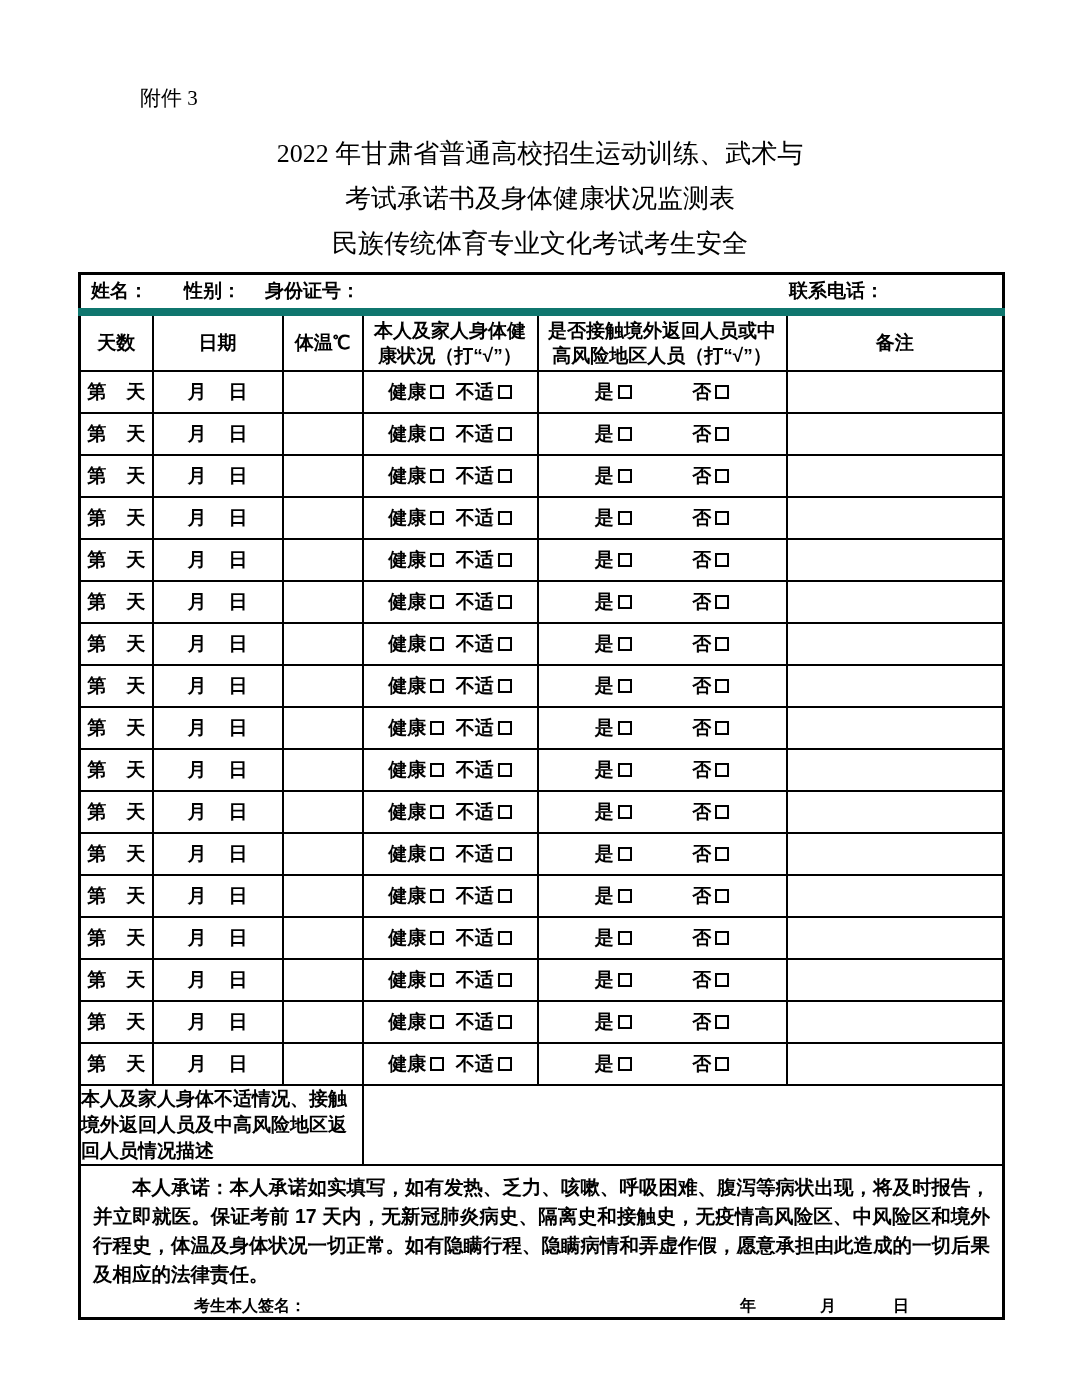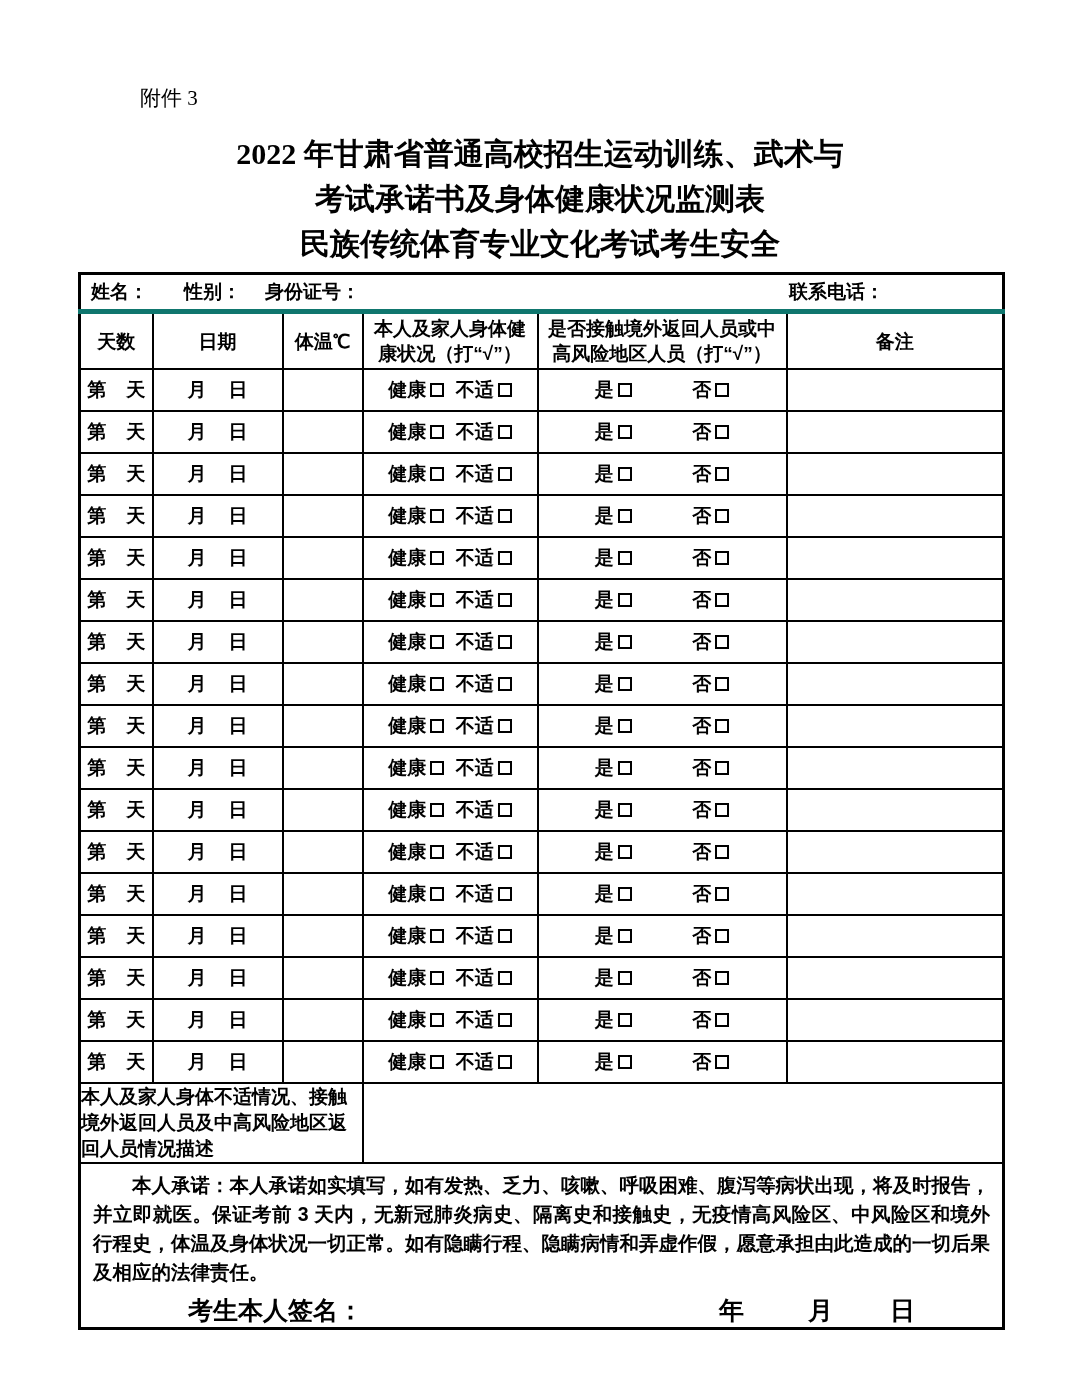--- a/index.html
+++ b/index.html
@@ -14,41 +14,41 @@
 
   .attachment {
     position: absolute; left: 140px; top: 84px;
     font-family: "Liberation Serif", serif;
     font-size: 21px; font-weight: 400;
   }
   .title-block {
     position: absolute; top: 131px; left: 0; width: 1080px;
     text-align: center;
     font-family: "Liberation Serif", serif;
-    font-size: 30px; font-weight: 700;
+    font-size: 26px; font-weight: 400;
     line-height: 45px;
   }
 
   table.form {
     position: absolute; left: 78px; top: 272px;
     width: 924px;
     border-collapse: collapse;
     table-layout: fixed;
     border: 3px solid #000;
   }
   table.form td, table.form th {
     border: 2px solid #000;
     padding: 0;
     vertical-align: middle;
     font-size: 19px;
     font-weight: 700;
   }
 
   
-  tr.info-row td { height: 38px; border-bottom: 5px solid #0f766e; }
+  tr.info-row td { height: 38px; border-bottom: 8px solid #0f766e; }
   .info-flex { display: flex; align-items: center; padding: 0 10px; }
   .info-flex .lbl-name   { margin-right: 36px; }
   .info-flex .lbl-gender { margin-right: 24px; }
   .info-flex .lbl-id     { flex: 1; }
   .info-flex .lbl-phone  { margin-right: 108px; }
 
   
   tr.head-row th { height: 54px; text-align: center; line-height: 25px; padding: 2px 6px; }
 
   
@@ -81,22 +81,22 @@
   .pledge-text {
     padding: 7px 12px 0 12px;
     text-indent: 2em;
     line-height: 29px;
     font-size: 19.5px;
     text-align: justify;
   }
   .sign-line {
     display: flex; align-items: center;
     margin-top: 7px;
-    padding: 0 12px;
-    font-size: 25px;
+    padding: 0 18px;
+    font-size: 16px;
   }
   .sign-line .sig-label { margin-left: 95px; }
   .sign-line .spacer { flex: 1; }
   .sign-line .ym { margin-left: 64px; }
   .sign-line .dy { margin-left: 57px; margin-right: 75px; }
 </style>
 </head>
 <body>
 
 <div class="page">
@@ -469,21 +469,21 @@
 
     <tbody>
 
       <tr class="desc-row">
         <td colspan="3" class="desc-label">本人及家人身体不适情况、接触境外返回人员及中高风险地区返回人员情况描述</td>
         <td colspan="3"></td>
       </tr>
 
       <tr class="pledge-row">
         <td colspan="6">
-          <div class="pledge-text">本人承诺：本人承诺如实填写，如有发热、乏力、咳嗽、呼吸困难、腹泻等病状出现，将及时报告，并立即就医。保证考前 3 天内，无新冠肺炎病史、隔离史和接触史，无疫情高风险区、中风险区和境外行程史，体温及身体状况一切正常。如有隐瞒行程、隐瞒病情和弄虚作假，愿意承担由此造成的一切后果及相应的法律责任。</div>
+          <div class="pledge-text">本人承诺：本人承诺如实填写，如有发热、乏力、咳嗽、呼吸困难、腹泻等病状出现，将及时报告，并立即就医。保证考前 17 天内，无新冠肺炎病史、隔离史和接触史，无疫情高风险区、中风险区和境外行程史，体温及身体状况一切正常。如有隐瞒行程、隐瞒病情和弄虚作假，愿意承担由此造成的一切后果及相应的法律责任。</div>
           <div class="sign-line">
             <span class="sig-label">考生本人签名：</span>
             <span class="spacer"></span>
             <span>年</span>
             <span class="ym">月</span>
             <span class="dy">日</span>
           </div>
         </td>
       </tr>
     </tbody>

